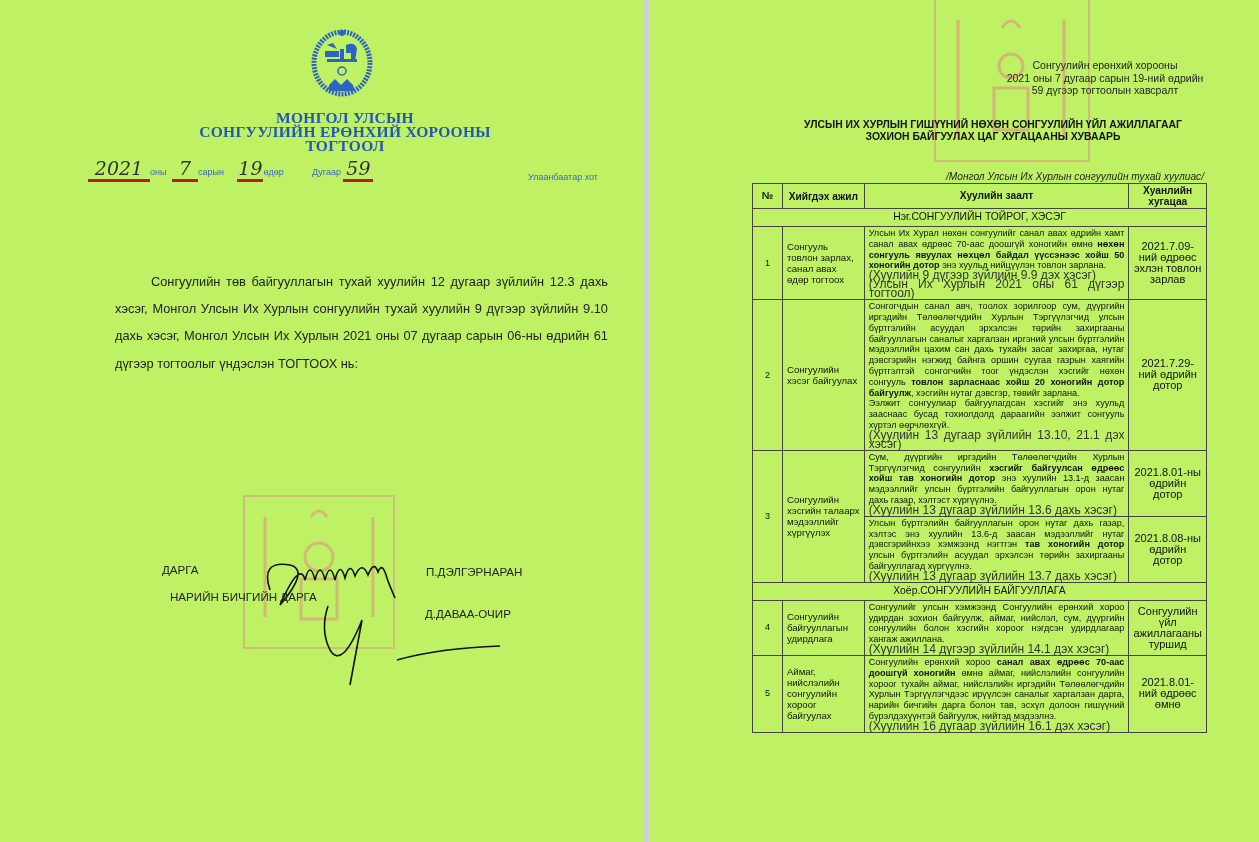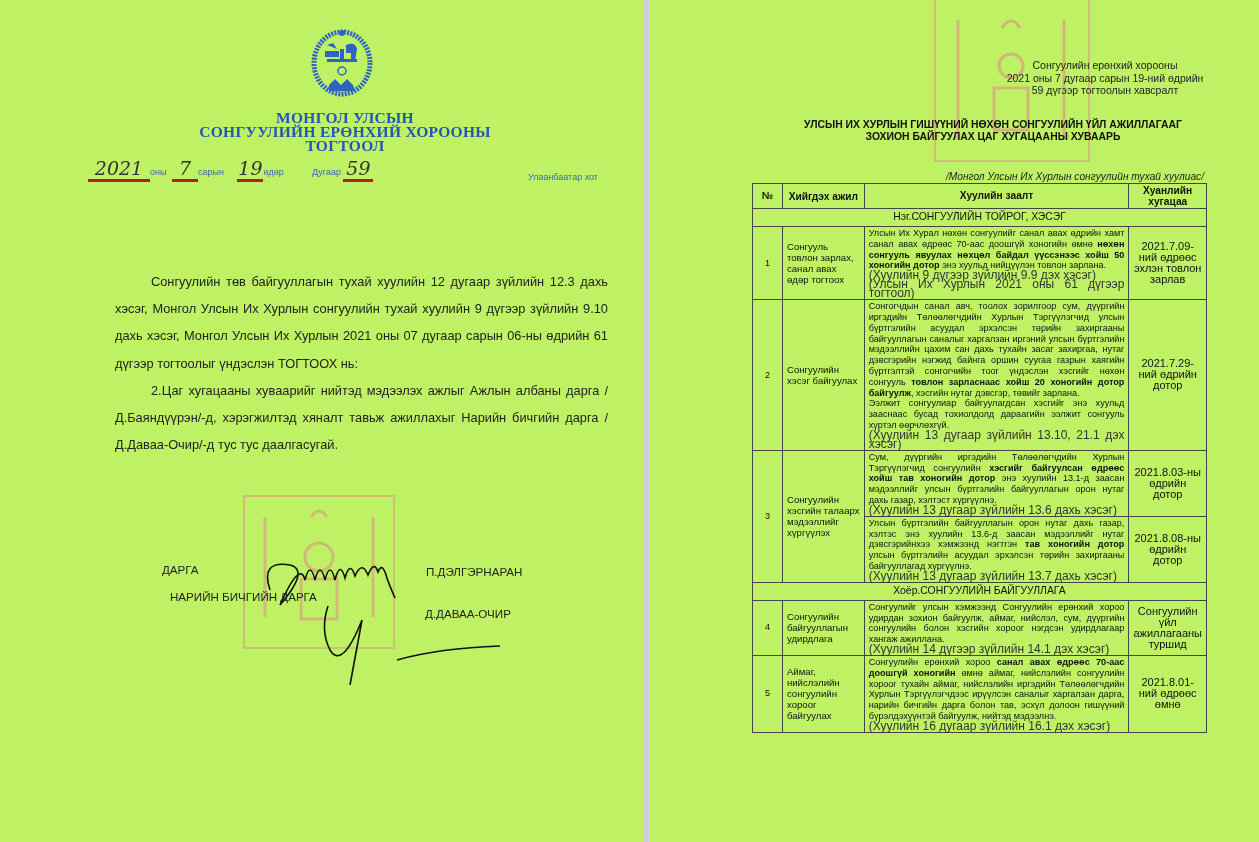--- a/index.html
+++ b/index.html
@@ -72,21 +72,20 @@
     <span class="dl-part" style="left:224px;">
       <span>Дугаар</span>
       <span class="uline hand" style="width:30px;">59</span>
     </span>
     <span class="dl-part" style="right:0;">Улаанбаатар хот</span>
   </div>
 
 
   <div class="body-text">
     <p>Сонгуулийн төв байгууллагын тухай хуулийн 12 дугаар зүйлийн 12.3 дахь хэсэг, Монгол Улсын Их Хурлын сонгуулийн тухай хуулийн 9 дүгээр зүйлийн 9.10 дахь хэсэг, Монгол Улсын Их Хурлын 2021 оны 07 дугаар сарын 06-ны өдрийн 61 дүгээр тогтоолыг үндэслэн ТОГТООХ нь:</p>
-    <p>2.Цаг хугацааны хуваарийг нийтэд мэдээлэх ажлыг Ажлын албаны дарга /Д.Баяндүүрэн/-д, хэрэгжилтэд хяналт тавьж ажиллахыг Нарийн бичгийн дарга /Д.Даваа-Очир/-д тус тус даалгасугай.</p>
   </div>
 
   <div class="stamp-left">
     <svg width="148" height="150">
       <g fill="none" stroke="rgba(232,120,140,0.55)" stroke-width="3">
         <path d="M20 20 L20 120"></path>
           <path d="M128 20 L128 120"></path>
         <circle cx="74" cy="60" r="14"></circle>
         <rect x="56" y="82" width="36" height="40"></rect>
         <path d="M66 20 Q74 8 82 20"></path>
@@ -171,21 +170,21 @@
       <td class="col-deadline">2021.7.29-ний өдрийн дотор</td>
     </tr>
 
     <tr>
       <td class="col-no" rowspan="2">3</td>
       <td class="col-task" rowspan="2">Сонгуулийн хэсгийн талаарх мэдээллийг хүргүүлэх</td>
       <td class="col-law">
         <span>Сум, дүүргийн иргэдийн Төлөөлөгчдийн Хурлын Тэргүүлэгчид сонгуулийн </span><b>хэсгийг байгуулсан өдрөөс хойш тав хоногийн дотор</b><span> энэ хуулийн 13.1-д заасан мэдээллийг улсын бүртгэлийн байгууллагын орон нутаг дахь газар, хэлтэст хүргүүлнэ.</span>
         <span class="ref">(Хуулийн 13 дугаар зүйлийн 13.6 дахь хэсэг)</span>
       </td>
-      <td class="col-deadline">2021.8.03-ны өдрийн дотор</td>
+      <td class="col-deadline">2021.8.01-ны өдрийн дотор</td>
     </tr>
     <tr>
       <td class="col-law">
         <span>Улсын бүртгэлийн байгууллагын орон нутаг дахь газар, хэлтэс энэ хуулийн 13.6-д заасан мэдээллийг нутаг дэвсгэрийнхээ хэмжээнд нэгтгэн </span><b>тав хоногийн дотор</b><span> улсын бүртгэлийн асуудал эрхэлсэн төрийн захиргааны байгууллагад хүргүүлнэ.</span>
         <span class="ref">(Хуулийн 13 дугаар зүйлийн 13.7 дахь хэсэг)</span>
       </td>
       <td class="col-deadline">2021.8.08-ны өдрийн дотор</td>
     </tr>
 
     <tr class="section-row">

